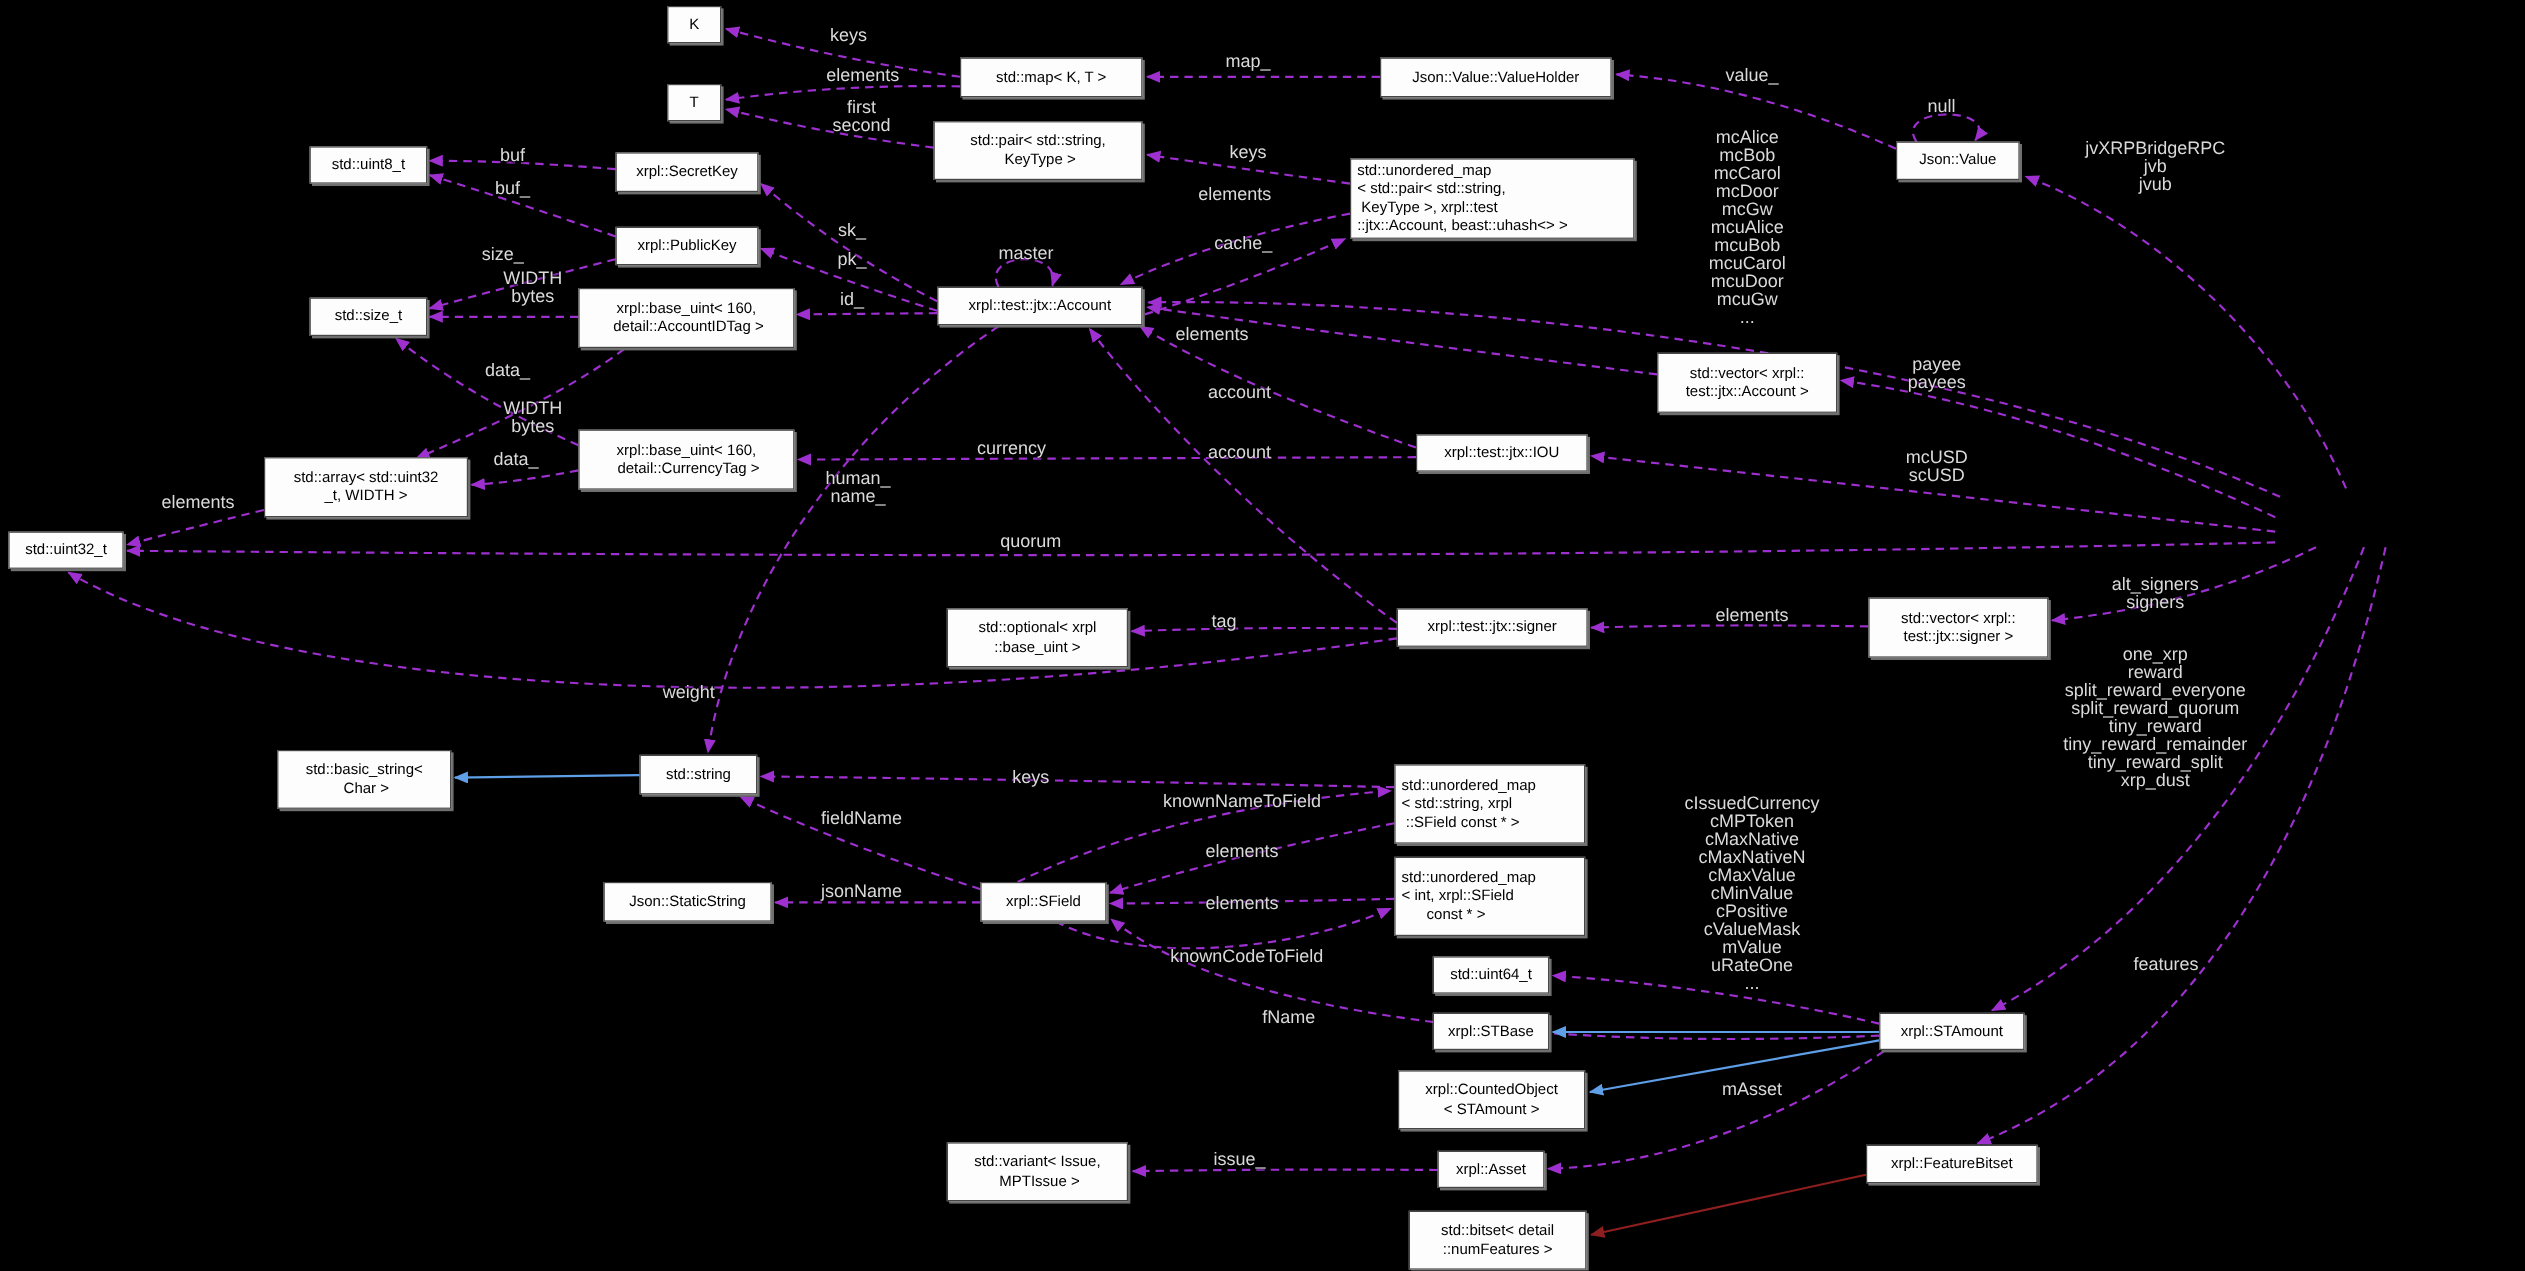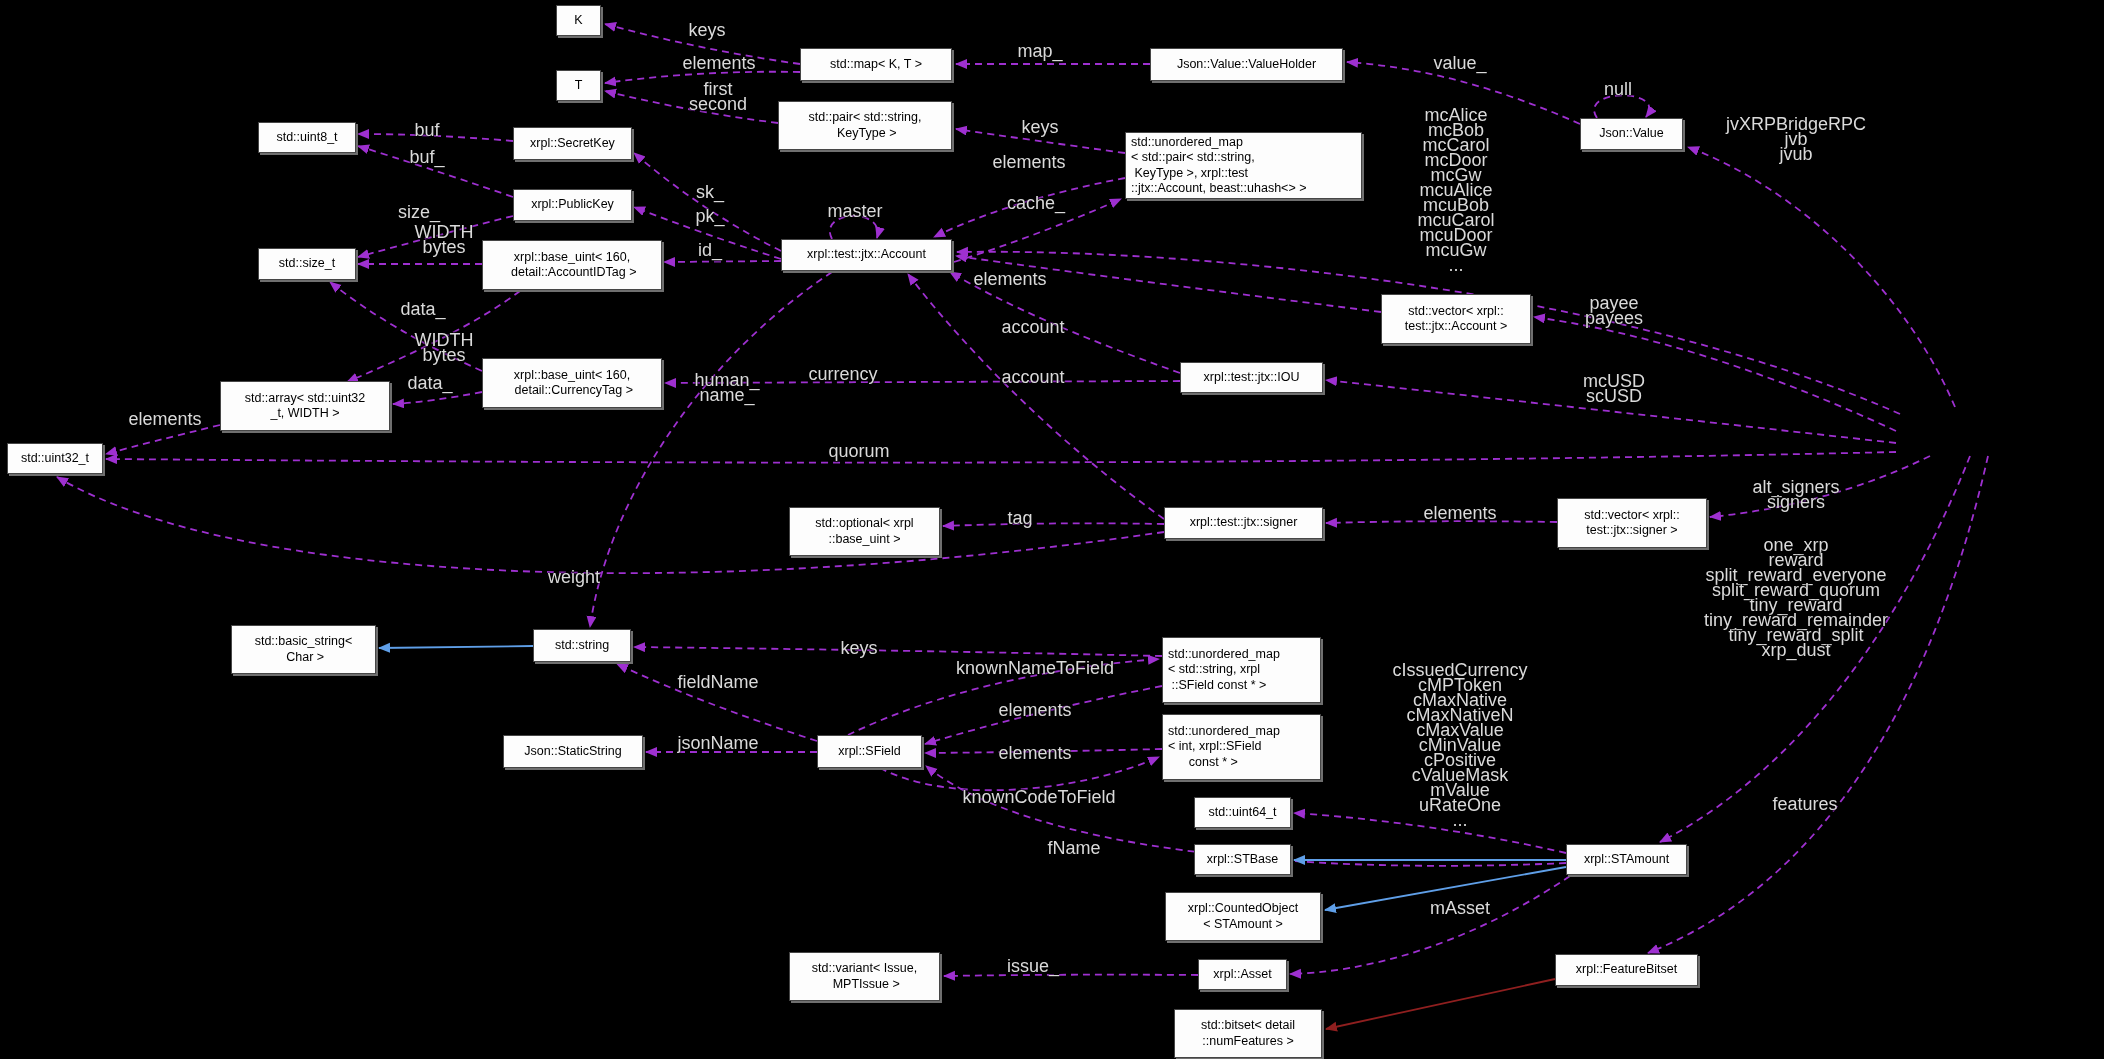--- a/index.html
+++ b/index.html
@@ -3,21 +3,21 @@
 <meta charset="utf-8">
 <style>
   html,body{margin:0;padding:0;background:#000;}
   #canvas{position:relative;background:#000;font-family:"Liberation Sans",sans-serif;overflow:hidden;}
   #edges{position:absolute;left:0;top:0;z-index:1;}
   .node{position:absolute;background:#fdfdfd;border:1px solid #464646;box-shadow:2px 2px 0 #6f6f6f;
         color:#000;font-size:12.5px;line-height:15.5px;display:flex;align-items:center;justify-content:center;
         text-align:center;white-space:pre;box-sizing:border-box;padding:2px 5px;z-index:2;cursor:pointer;}
   .node.left{justify-content:flex-start;text-align:left;}
   .node.main{background:#bcbcbc;border-color:#5a5a5a;}
-  .elabel{position:absolute;color:#dadada;font-size:18px;line-height:15px;white-space:pre;text-align:center;
+  .elabel{position:absolute;color:#dadada;font-size:15px;line-height:15px;white-space:pre;text-align:center;
           transform:translate(-50%,-50%);z-index:3;text-shadow:0 1px 2px #000,0 -1px 2px #000;}
 </style>
 </head>
 <body>
 
 <div id="canvas" style="width: 2104px; height: 1059px; background: rgb(0, 0, 0);">
   <svg id="edges" width="2104" height="1059">
       <defs>
         <marker id="arr-member" markerUnits="userSpaceOnUse" markerWidth="14" markerHeight="12" refX="11" refY="5" orient="auto">
           <path d="M0,0 L12,5 L0,10 z" fill="#9e30d0"></path>
@@ -120,21 +120,21 @@
 payees</div>
     <div class="elabel" style="left: 1033px; top: 327px;">account</div>
     <div class="elabel" style="left: 1033px; top: 377px;">account</div>
     <div class="elabel" style="left: 843px; top: 374px;">currency</div>
     <div class="elabel" style="left: 1614px; top: 389px;">mcUSD
 scUSD</div>
     <div class="elabel" style="left: 423px; top: 309px;">data_</div>
     <div class="elabel" style="left: 430px; top: 383px;">data_</div>
     <div class="elabel" style="left: 444px; top: 348px;">WIDTH
 bytes</div>
-    <div class="elabel" style="left: 715px; top: 388px; margin-left: 12px;">human_
+    <div class="elabel" style="left: 715px; top: 406px;">human_
 name_</div>
     <div class="elabel" style="left: 165px; top: 419px;">elements</div>
     <div class="elabel" style="left: 859px; top: 451px;">quorum</div>
     <div class="elabel" style="left: 1020px; top: 518px;">tag</div>
     <div class="elabel" style="left: 1460px; top: 513px;">elements</div>
     <div class="elabel" style="left: 1796px; top: 495px;">alt_signers
 signers</div>
     <div class="elabel" style="left: 1796px; top: 598px;">one_xrp
 reward
 split_reward_everyone

